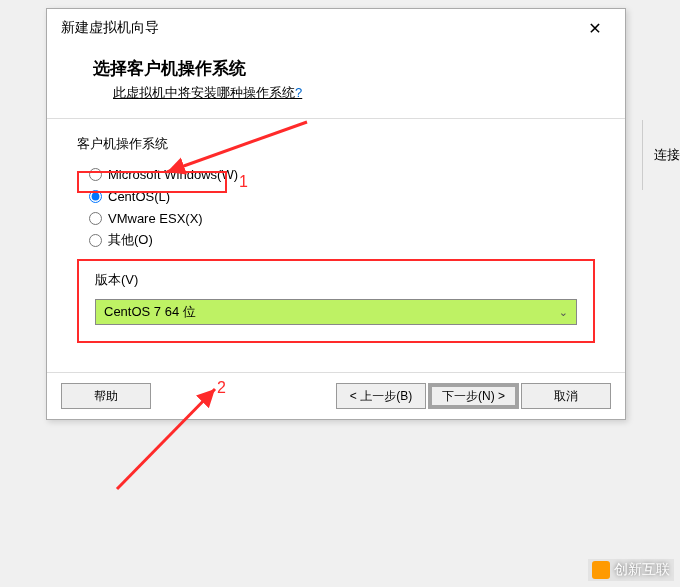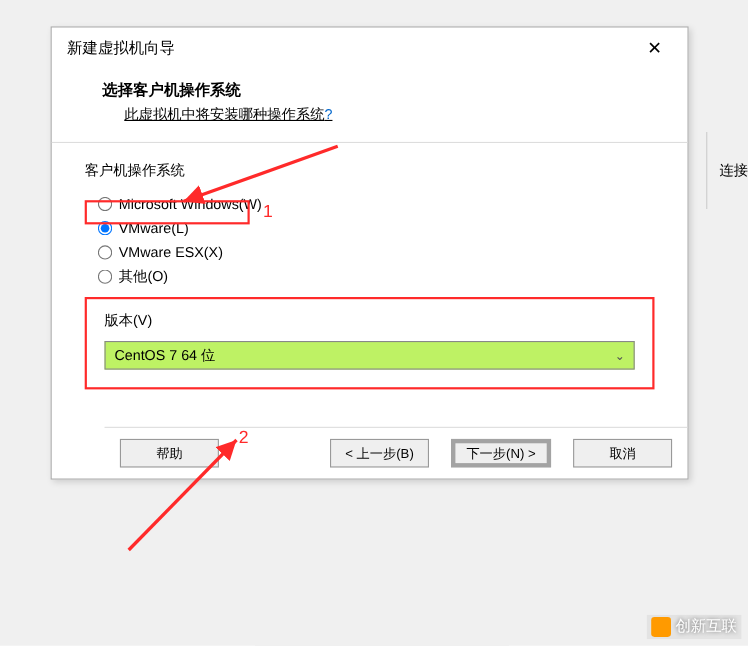--- a/index.html
+++ b/index.html
@@ -8,21 +8,21 @@
       font-size: 13px;
       background: #f0f0f0;
       width: 680px;
       height: 587px;
       position: relative;
       overflow: hidden;
     }
     .dialog {
       position: absolute;
       left: 46px;
-      top: 24px;
+      top: 8px;
       width: 580px;
       height: 412px;
       background: #fff;
       border: 1px solid #aaa;
       box-shadow: 2px 2px 6px rgba(0,0,0,0.15);
       display: flex;
       flex-direction: column;
     }
     .titlebar {
       display: flex;
@@ -36,21 +36,21 @@
       height: 26px;
       display: flex;
       align-items: center;
       justify-content: center;
       cursor: pointer;
       font-size: 16px;
     }
     .header {
       padding: 10px 30px 16px 46px;
     }
-    .header-title { font-weight: bold; font-size: 14px; }
+    .header-title { font-weight: bold; font-size: 17px; }
     .header-sub { padding-left: 20px; margin-top: 4px; font-size: 13px; text-decoration: underline; }
     .header-sub .blue { color: #0066cc; }
     .sep { border-top: 1px solid #ddd; }
     .content {
       flex: 1;
       padding: 16px 30px 10px 30px;
       position: relative;
     }
     .group-label {
       font-size: 13px;
@@ -113,38 +113,37 @@
       color: #ff2a2a;
       font-size: 16px;
       pointer-events: none;
     }
     .buttonbar {
       border-top: 1px solid #ddd;
       padding: 10px 14px;
       display: flex;
       justify-content: space-between;
       align-items: center;
-      margin-left: 48px;
     }
     .btn {
       min-width: 90px;
       height: 26px;
       border: 1px solid #999;
       background: #efefef;
       font-size: 12px;
       display: inline-flex;
       align-items: center;
       justify-content: center;
       cursor: pointer;
       padding: 0 10px;
     }
     .btn-next {
       border: 4px solid #a3a3a3;
     }
-    .btn-group { display: flex; gap: 20px; }
+    .btn-group { display: flex; gap: 2px; }
     .side-panel {
       position: absolute;
       right: 0;
       top: 120px;
       width: 38px;
       height: 70px;
       background: #f0f0f0;
       border-left: 1px solid #ccc;
       display: flex;
       align-items: center;
@@ -203,21 +202,21 @@
 
   <div class="content">
     <div class="group-label">客户机操作系统</div>
     <div class="radio-group">
       <label class="radio-row">
         <input type="radio" name="os" style="">
         <span>Microsoft Windows(W)</span>
       </label>
       <label class="radio-row">
         <input type="radio" name="os" checked="" style="">
-        <span>VMware(L)</span>
+        <span>CentOS(L)</span>
       </label>
       <label class="radio-row">
         <input type="radio" name="os" style="">
         <span>VMware ESX(X)</span>
       </label>
       <label class="radio-row">
         <input type="radio" name="os" style="">
         <span>其他(O)</span>
       </label>
     </div>

